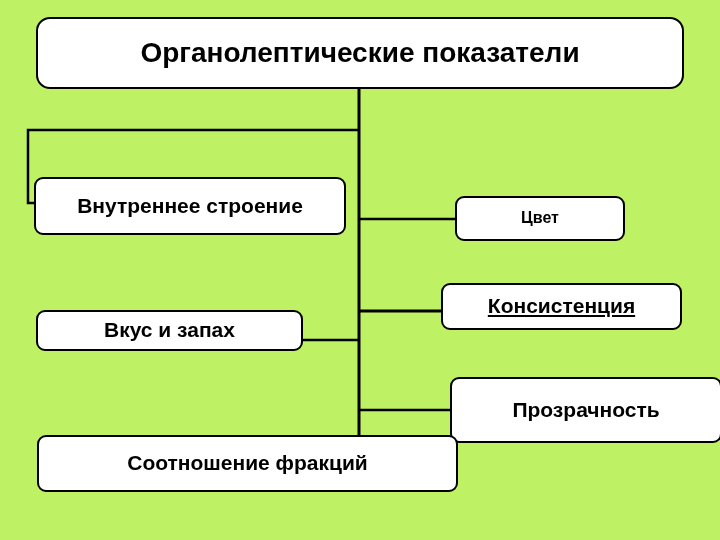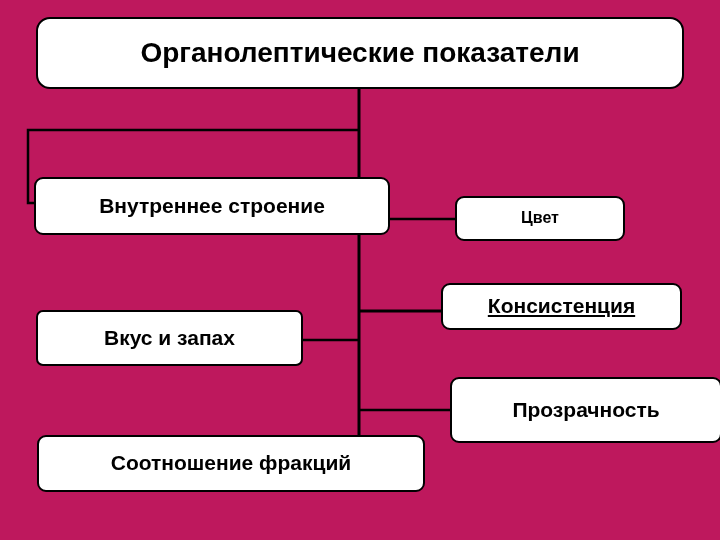--- a/index.html
+++ b/index.html
@@ -7,21 +7,21 @@
     padding: 0;
     background: #ffffff;
   }
   body {
     font-family: "Liberation Sans", sans-serif;
   }
   #canvas {
     position: relative;
     width: 720px;
     height: 540px;
-    background: #be185d;
+    background: #bef264;
     overflow: hidden;
   }
   #edges {
     position: absolute;
     left: 0;
     top: 0;
     width: 720px;
     height: 540px;
     pointer-events: none;
   }
@@ -45,21 +45,21 @@
     left: 36px;
     top: 17px;
     width: 648px;
     height: 72px;
     font-size: 28px;
     border-radius: 14px;
   }
   .node-struct {
     left: 34px;
     top: 177px;
-    width: 356px;
+    width: 312px;
     height: 58px;
     font-size: 21px;
   }
   .node-color {
     left: 455px;
     top: 196px;
     width: 170px;
     height: 45px;
     font-size: 16px;
   }
@@ -68,35 +68,34 @@
     top: 283px;
     width: 241px;
     height: 47px;
     font-size: 21px;
     text-decoration: underline;
   }
   .node-taste {
     left: 36px;
     top: 310px;
     width: 267px;
-    height: 56px;
+    height: 41px;
     font-size: 21px;
-    border-radius: 7px;
   }
   .node-transparency {
     left: 450px;
     top: 377px;
     width: 272px;
     height: 66px;
     font-size: 21px;
   }
   .node-fractions {
     left: 37px;
     top: 435px;
-    width: 388px;
+    width: 421px;
     height: 57px;
     font-size: 21px;
   }
 </style>
 </head>
 <body>
 
 <div id="canvas">
 
   <svg id="edges" viewBox="0 0 720 540" width="720" height="540" xmlns="http://www.w3.org/2000/svg">

